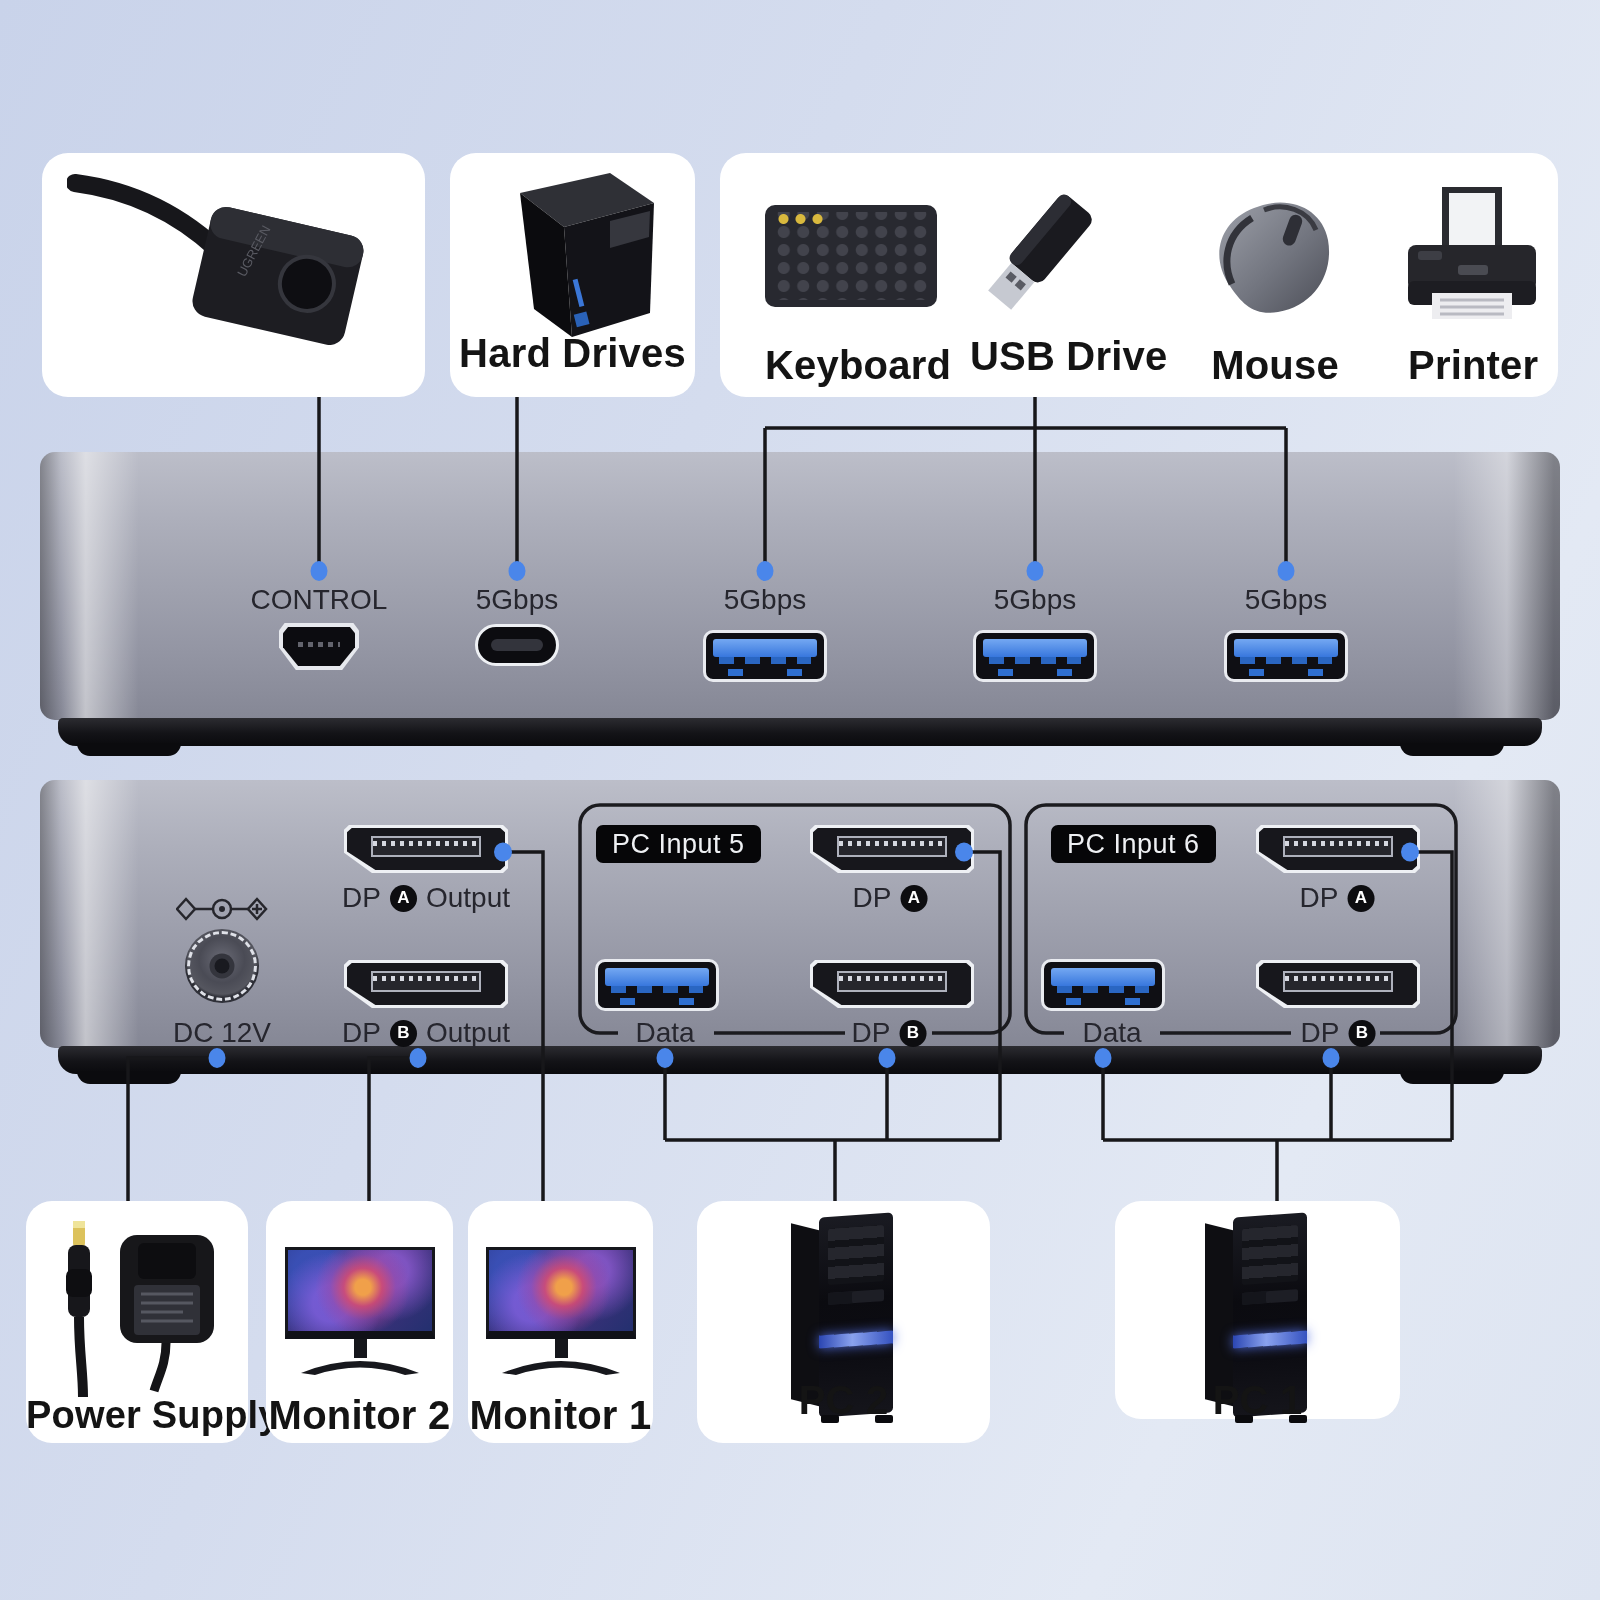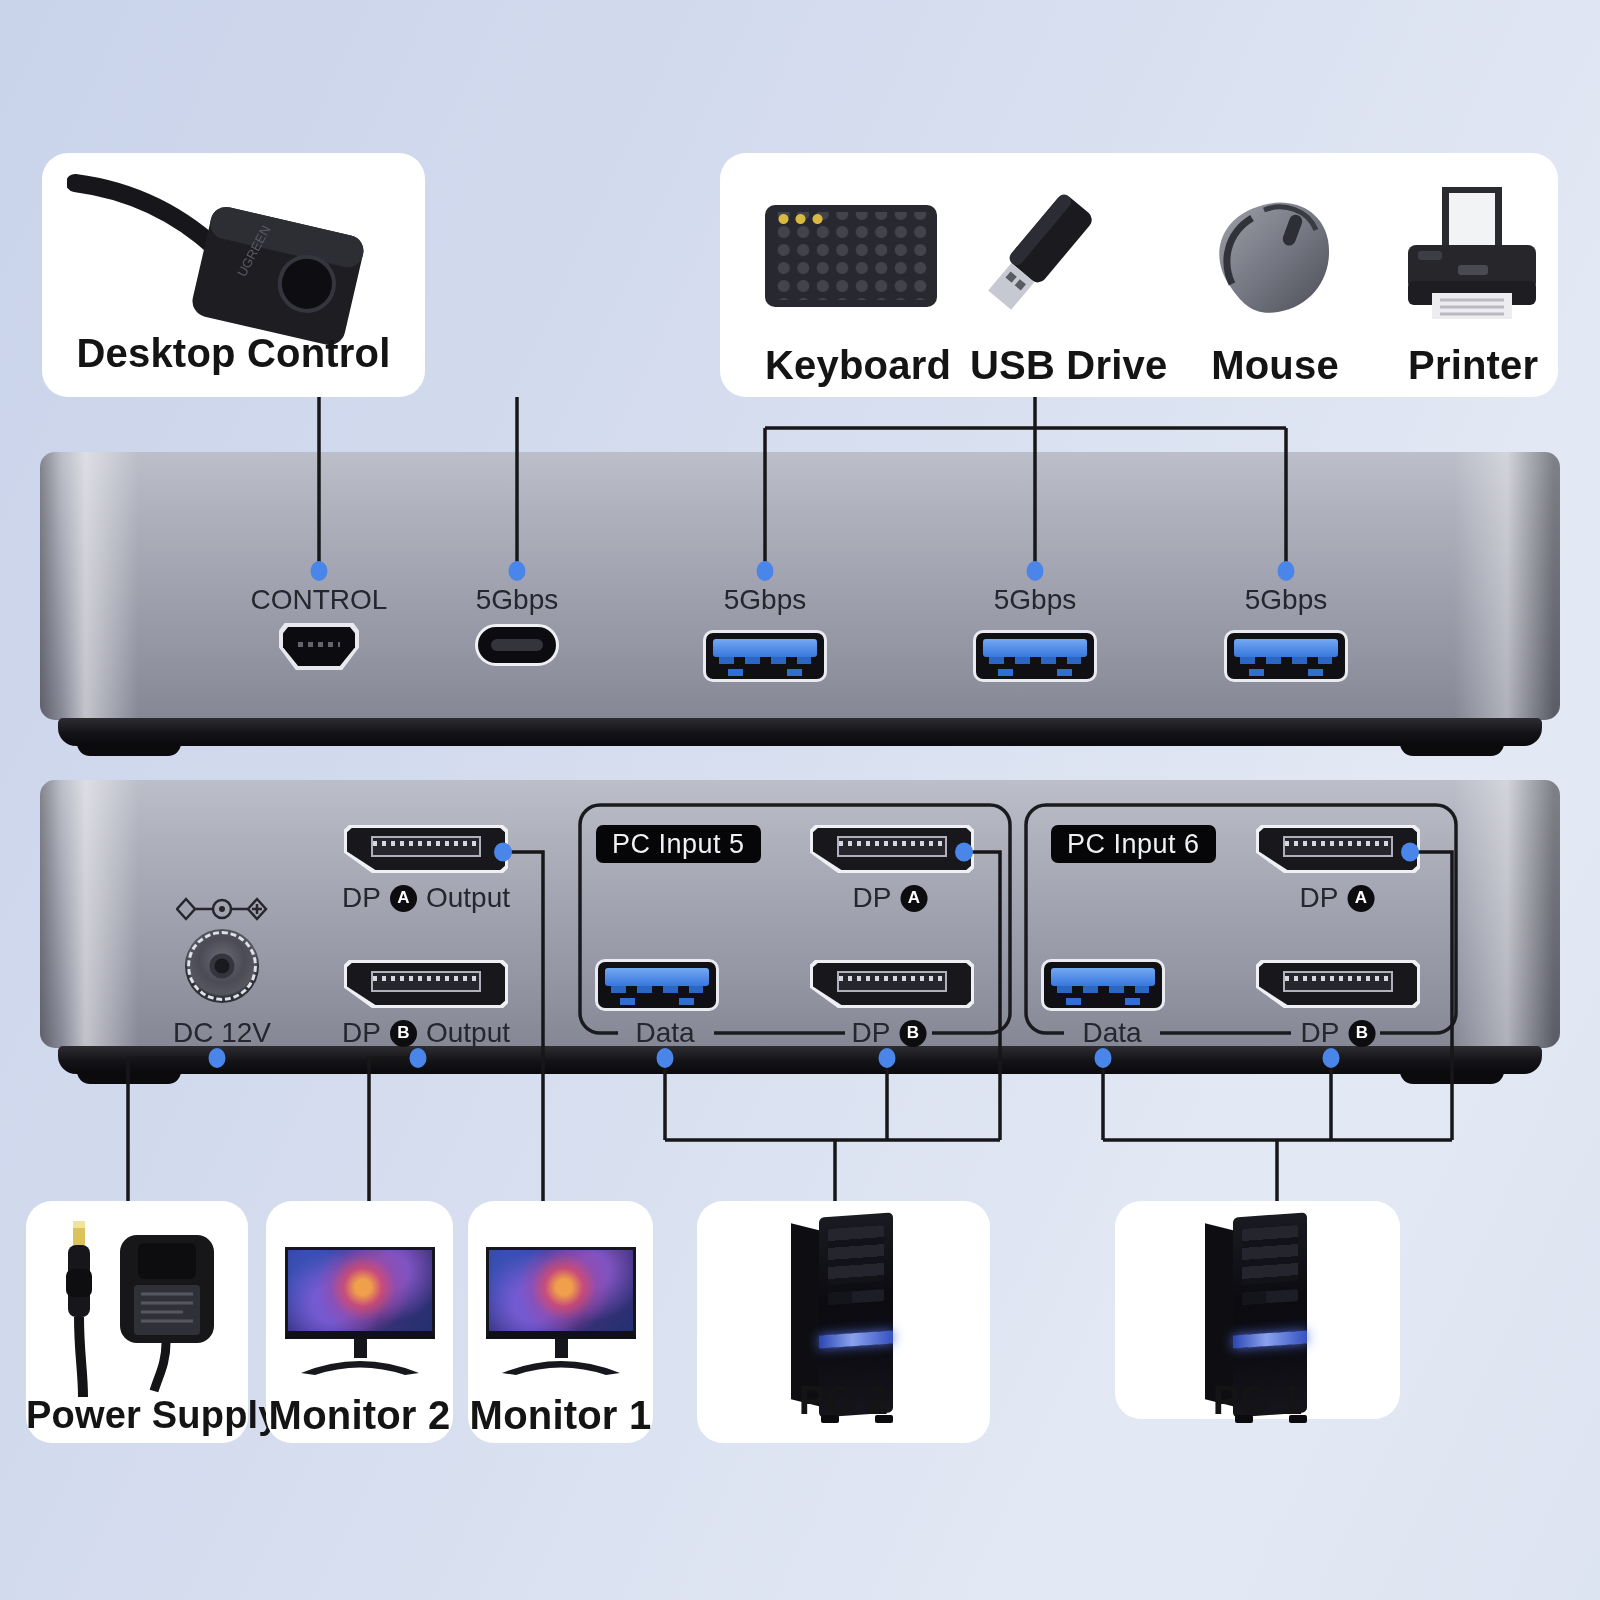--- a/index.html
+++ b/index.html
@@ -262,23 +262,33 @@
   <div class="card" style="left:42px;top:153px;width:383px;height:244px;z-index:10">
     <svg class="ill" style="left:25px;top:12px" width="330" height="180" viewBox="0 0 330 180">
       <path d="M8,18 C70,26 118,52 158,92" stroke="#17171b" stroke-width="18" fill="none" stroke-linecap="round"></path>
       <g transform="rotate(13 210 115)">
         <rect x="132" y="55" width="156" height="112" rx="16" fill="#1d1d22"></rect>
         <rect x="132" y="55" width="156" height="32" rx="15" fill="#2d2e34"></rect>
         <circle cx="240" cy="112" r="27" fill="#0e0e12" stroke="#35363d" stroke-width="4"></circle>
         <text x="178" y="120" font-size="13" fill="#5a5b63" transform="rotate(-75 178 120)">UGREEN</text>
       </g>
     </svg>
-    <div class="card-label" style="top:178px">Desktop Control</div>
-  </div>
-
+  </div>
+
+  <div class="card" style="left:450px;top:153px;width:245px;height:244px;z-index:10">
+    <svg class="ill" style="left:22px;top:8px" width="200" height="185" viewBox="0 0 200 185">
+      <polygon points="48,32 138,12 182,42 92,66" fill="#2f3036"></polygon>
+      <polygon points="92,66 182,42 178,152 100,176" fill="#131318"></polygon>
+      <polygon points="48,32 92,66 100,176 62,148" fill="#0b0b0e"></polygon>
+      <rect x="104" y="118" width="5" height="28" fill="#3b77d8" transform="rotate(-14 106 132)"></rect>
+      <rect x="103" y="152" width="13" height="13" fill="#2a62b8" transform="rotate(-14 109 158)"></rect>
+      <polygon points="138,60 178,50 177,76 138,87" fill="#36373e"></polygon>
+    </svg>
+    <div class="card-label" style="top:178px">Hard Drives</div>
+  </div>
 
   <div class="card" style="left:720px;top:153px;width:838px;height:244px;z-index:10">
     <div class="kb" style="left:45px;top:52px"></div>
     <svg class="ill" style="left:250px;top:30px" width="130" height="150" viewBox="0 0 130 150">
       <g transform="rotate(40 65 75)">
         <rect x="44" y="6" width="42" height="88" rx="9" fill="#1a1a1f"></rect>
         <rect x="44" y="6" width="14" height="88" rx="7" fill="#2c2d34"></rect>
         <rect x="50" y="94" width="30" height="36" fill="#c6c9d1"></rect>
         <rect x="55" y="101" width="8" height="8" fill="#595b63"></rect>
         <rect x="67" y="101" width="8" height="8" fill="#595b63"></rect>
@@ -301,21 +311,21 @@
       <rect x="50" y="6" width="60" height="70" fill="#2a2b30"></rect>
       <rect x="57" y="12" width="46" height="60" fill="#f2f3f5"></rect>
       <rect x="16" y="64" width="128" height="46" rx="8" fill="#26262b"></rect>
       <rect x="16" y="100" width="128" height="24" rx="6" fill="#1d1d22"></rect>
       <rect x="26" y="70" width="24" height="9" rx="3" fill="#3d3e45"></rect>
       <rect x="66" y="84" width="30" height="10" rx="3" fill="#4a4b52"></rect>
       <rect x="40" y="112" width="80" height="26" fill="#ededf0"></rect>
       <path d="M48,119 H112 M48,126 H112 M48,133 H112" stroke="#b9bac2" stroke-width="3"></path>
     </svg>
     <div class="card-label" style="top:190px;left:45px;right:auto;width:172px">Keyboard</div>
-    <div class="card-label" style="top:190px;left:250px;right:auto;width:195px">USB Drive</div>
+    <div class="card-label" style="top:181px;left:250px;right:auto;width:195px">USB Drive</div>
     <div class="card-label" style="top:190px;left:490px;right:auto;width:130px">Mouse</div>
     <div class="card-label" style="top:190px;left:688px;right:auto;width:130px">Printer</div>
   </div>
 
   <div class="card" style="left:26px;top:1201px;width:222px;height:242px;z-index:10">
     <svg class="ill" style="left:16px;top:12px" width="190" height="188" viewBox="0 0 190 188">
       <rect x="31" y="8" width="12" height="26" rx="4" fill="#dcc25c"></rect>
       <rect x="31" y="8" width="12" height="7" fill="#efe49a"></rect>
       <rect x="26" y="32" width="22" height="72" rx="8" fill="#17171b"></rect>
       <rect x="24" y="56" width="26" height="28" rx="7" fill="#0e0e11"></rect>

